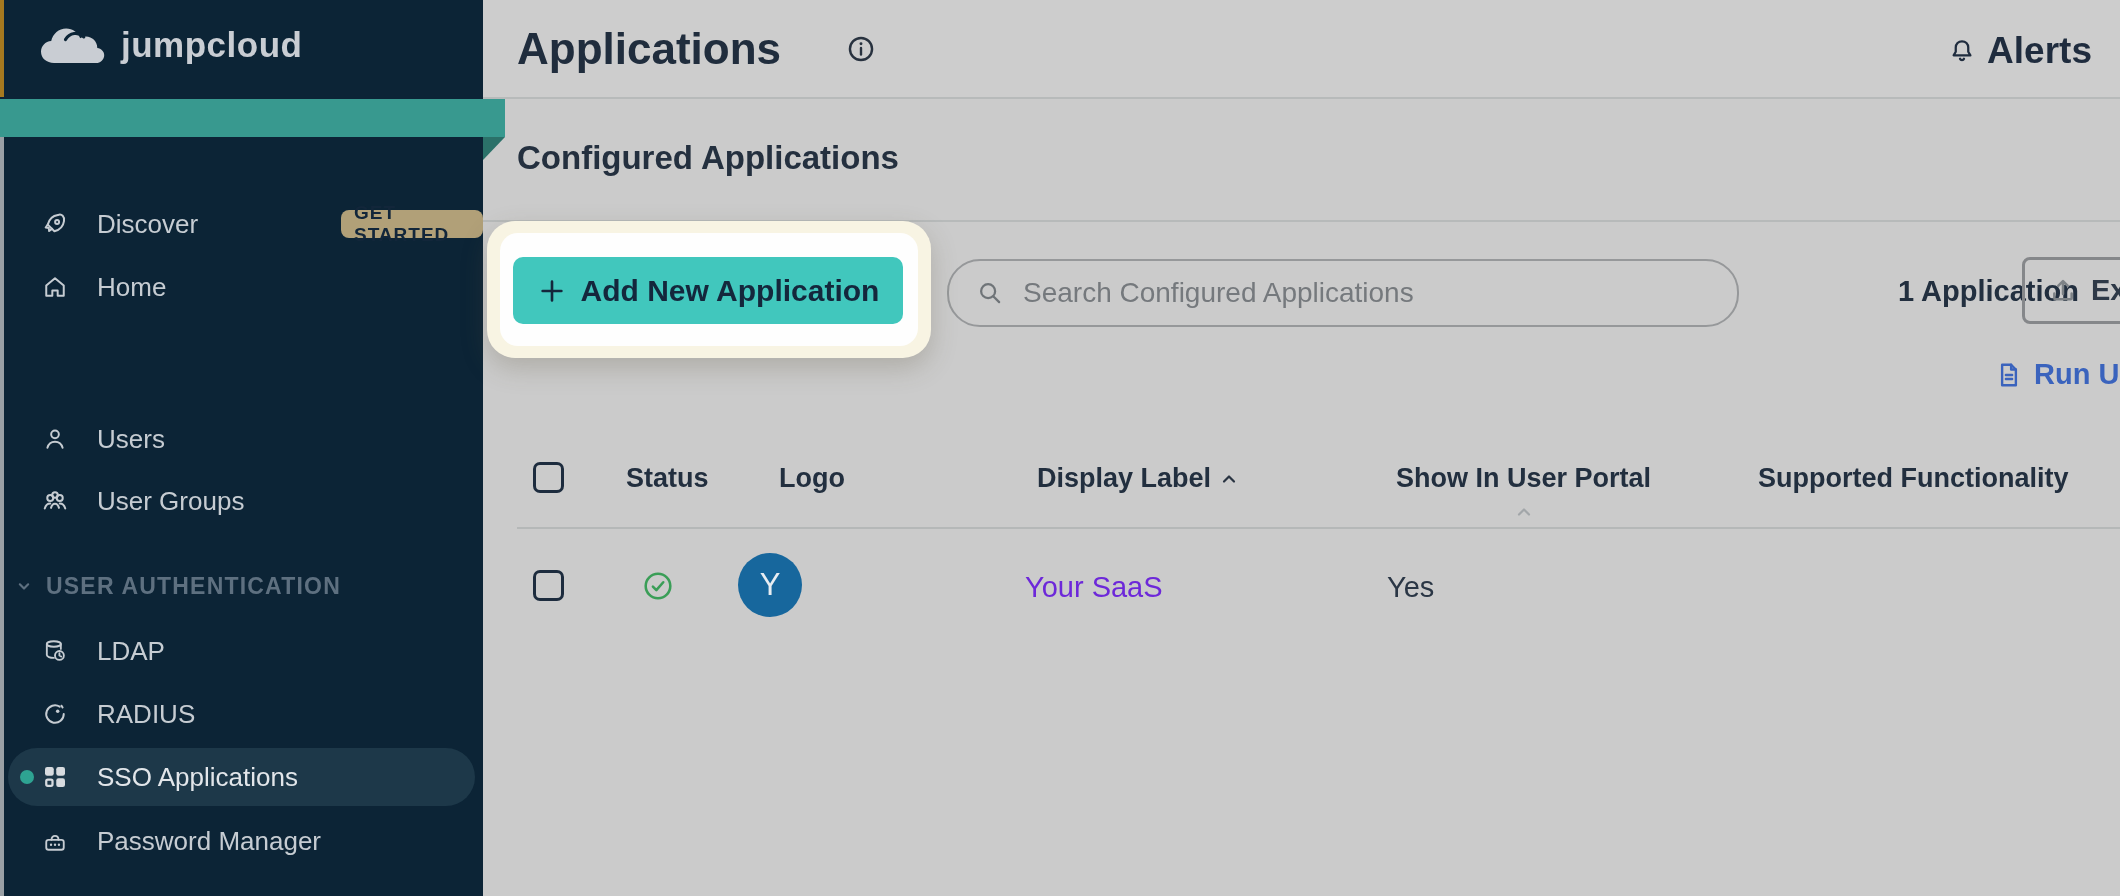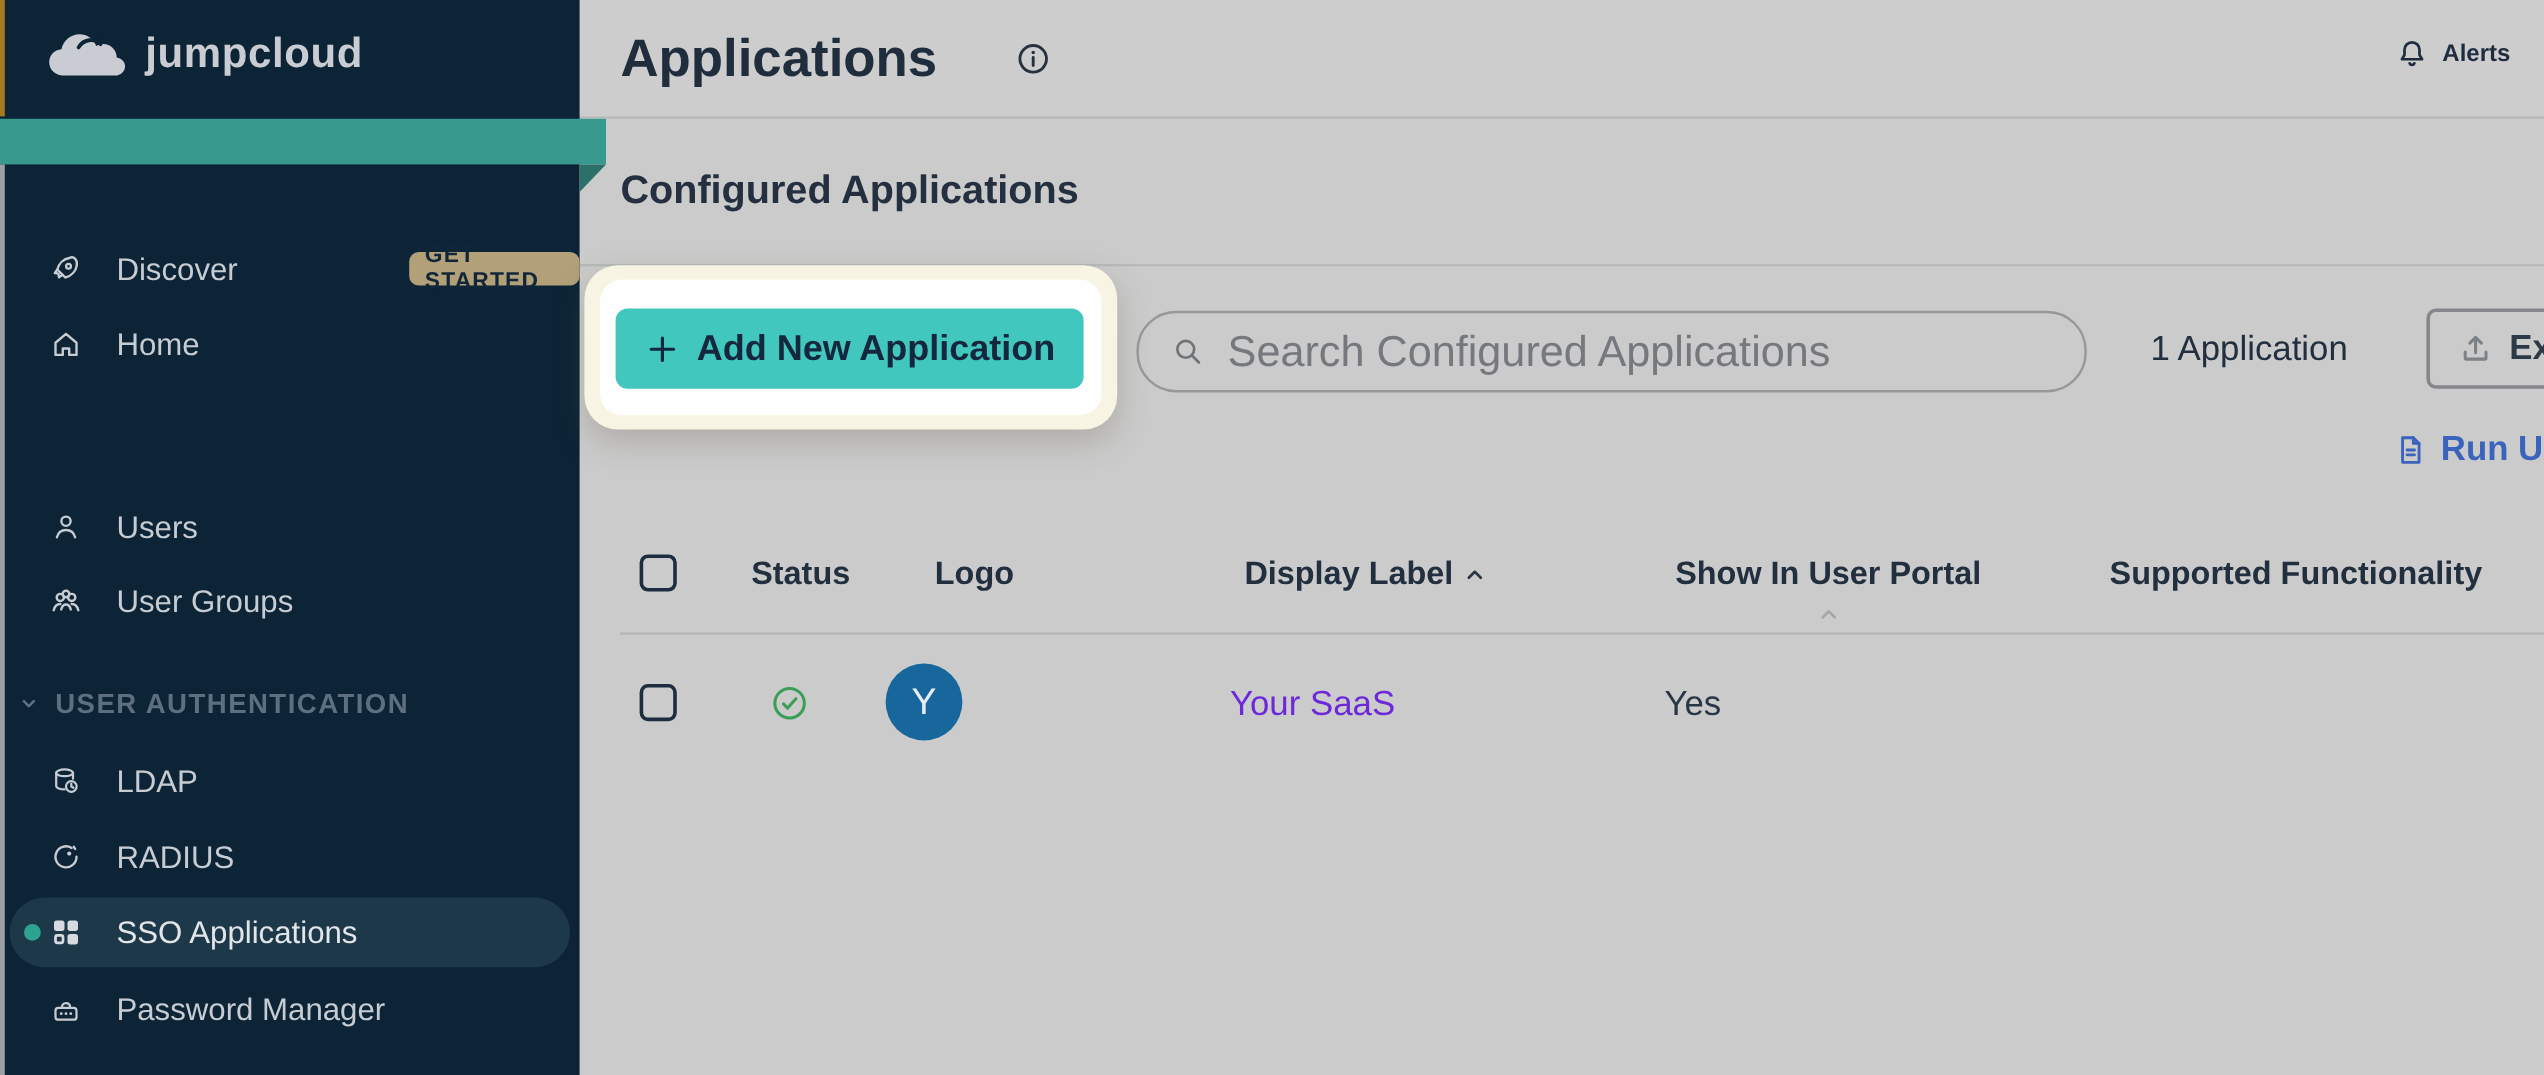--- a/index.html
+++ b/index.html
@@ -30,40 +30,40 @@
   .active-dot{position:absolute;left:20px;top:770px;width:14px;height:14px;border-radius:50%;background:var(--active-dot);z-index:6;}
   .nav-item.active .nav-label{color:#e2e6ea;}
   .badge{position:absolute;left:341px;top:210px;height:28px;padding:0 13px;border-radius:8px;
     background:var(--badge-bg);color:#12263a;font-size:19px;font-weight:800;letter-spacing:1px;
     display:flex;align-items:center;}
 
   
   .main-header{position:absolute;left:483px;right:0;top:0;height:97px;background:#cdcdcd;border-bottom:2px solid #b7baba;z-index:1;}
   .page-title{position:absolute;left:34px;top:24px;font-size:44px;font-weight:700;color:var(--navy-text);}
   .info-ic{position:absolute;left:362px;top:33px;color:#28323f;display:flex;}
-  .alerts{position:absolute;right:28px;top:30px;display:flex;align-items:center;gap:10px;color:#1f2c3e;font-size:20px;font-weight:600;cursor:pointer;}
+  .alerts{position:absolute;right:28px;top:30px;display:flex;align-items:center;gap:10px;color:#1f2c3e;font-size:37px;font-weight:600;cursor:pointer;}
 
   
   .section-title{position:absolute;left:517px;top:139px;font-size:33px;font-weight:700;color:#24303f;z-index:1;}
   .sub-divider{position:absolute;left:483px;right:0;top:220px;height:2px;background:#b7baba;z-index:1;}
 
   
   .spotlight{position:absolute;left:487px;top:221px;width:444px;height:137px;background:var(--spotlight-cream);
     border-radius:28px;z-index:15;box-shadow:0 10px 26px rgba(90,85,60,.25);}
   .spotlight-inner{position:absolute;left:13px;top:12px;right:13px;bottom:12px;background:#fefefe;border-radius:18px;}
   .add-btn{position:absolute;left:26px;top:36px;width:390px;height:67px;background:var(--accent-teal);
     border:none;border-radius:10px;display:flex;align-items:center;justify-content:center;gap:14px;
     color:#14273c;font-size:30px;font-weight:700;cursor:pointer;font-family:"Liberation Sans",sans-serif;}
   .search{position:absolute;left:947px;top:259px;width:788px;height:64px;border:2px solid #96989a;border-radius:33px;
     display:flex;align-items:center;z-index:1;background:transparent;}
   .search svg{margin-left:26px;color:#6f7478;flex:0 0 auto;}
   .search input{flex:1;margin:0 20px 0 16px;border:none;outline:none;background:transparent;
-    font-size:36px;color:#55595e;font-family:"Liberation Sans",sans-serif;}
+    font-size:28px;color:#55595e;font-family:"Liberation Sans",sans-serif;}
   .search input::placeholder{color:#75797d;opacity:1;}
-  .count{position:absolute;left:1792px;top:275px;font-size:29px;font-weight:400;color:#222f3f;z-index:1;text-align:center;}
+  .count{position:absolute;left:1898px;top:275px;font-size:29px;font-weight:700;color:#222f3f;z-index:1;text-align:center;}
   .export-btn{position:absolute;left:2022px;top:257px;width:190px;height:67px;border:3px solid #85878a;border-radius:8px;
     background:transparent;display:flex;align-items:center;gap:12px;padding:0 0 0 22px;cursor:pointer;z-index:1;
     color:#2e3947;font-size:29px;font-weight:600;font-family:"Liberation Sans",sans-serif;}
   .export-btn svg{color:#7d8286;}
   .run-link{position:absolute;left:1994px;top:358px;display:flex;align-items:center;gap:10px;cursor:pointer;
     color:var(--link-blue);font-size:29px;font-weight:600;z-index:1;white-space:nowrap;}
 
   
   .cb{box-sizing:border-box;width:31px;height:31px;border:3px solid #1d2c3e;border-radius:7px;background:transparent;cursor:pointer;}
   .th{position:absolute;font-size:27px;font-weight:600;color:#222f3f;white-space:nowrap;display:flex;align-items:center;gap:6px;}

